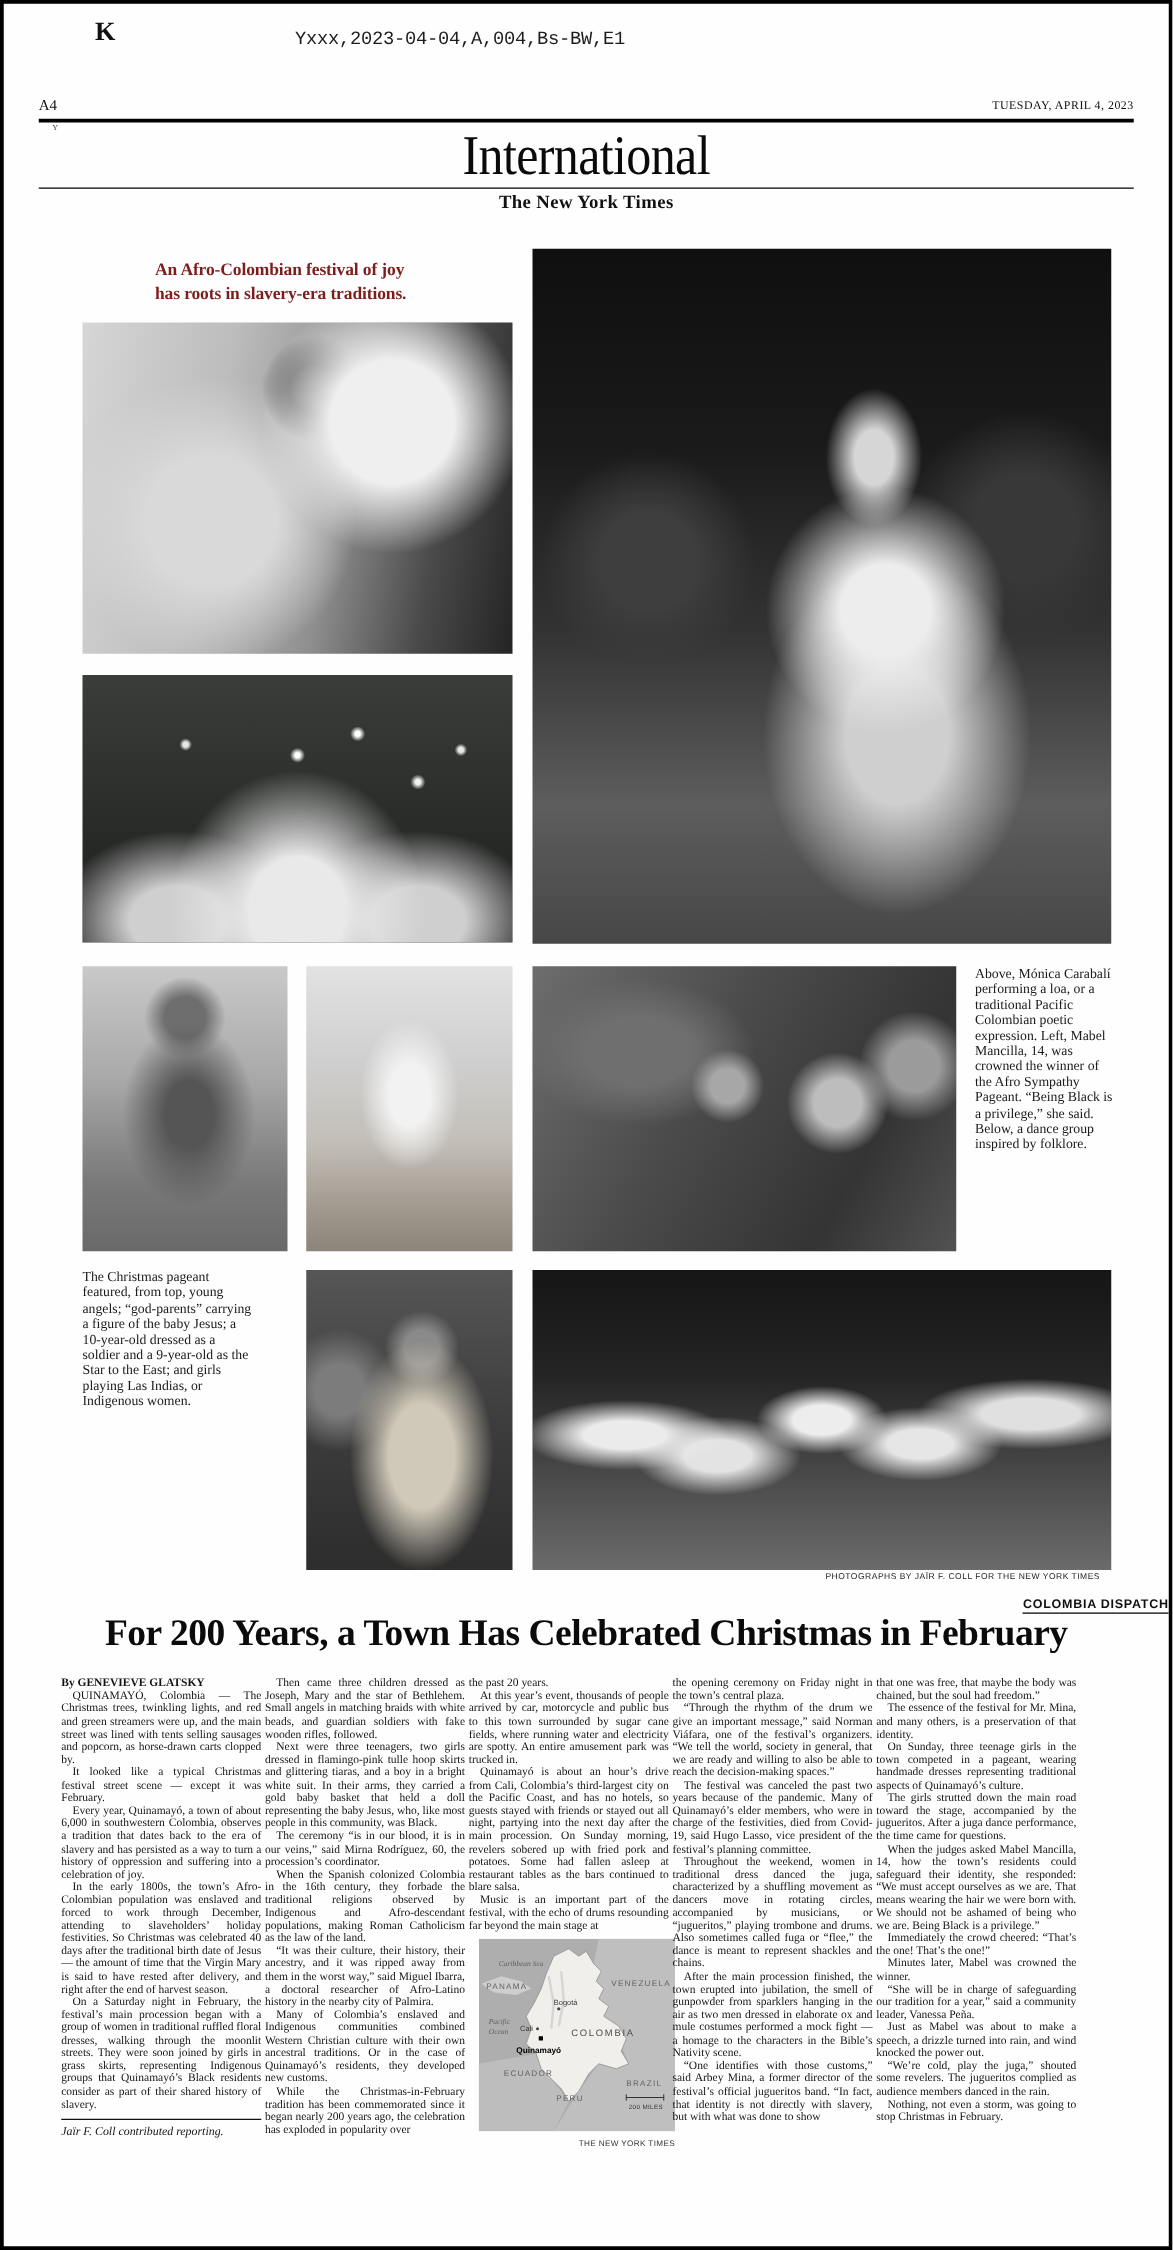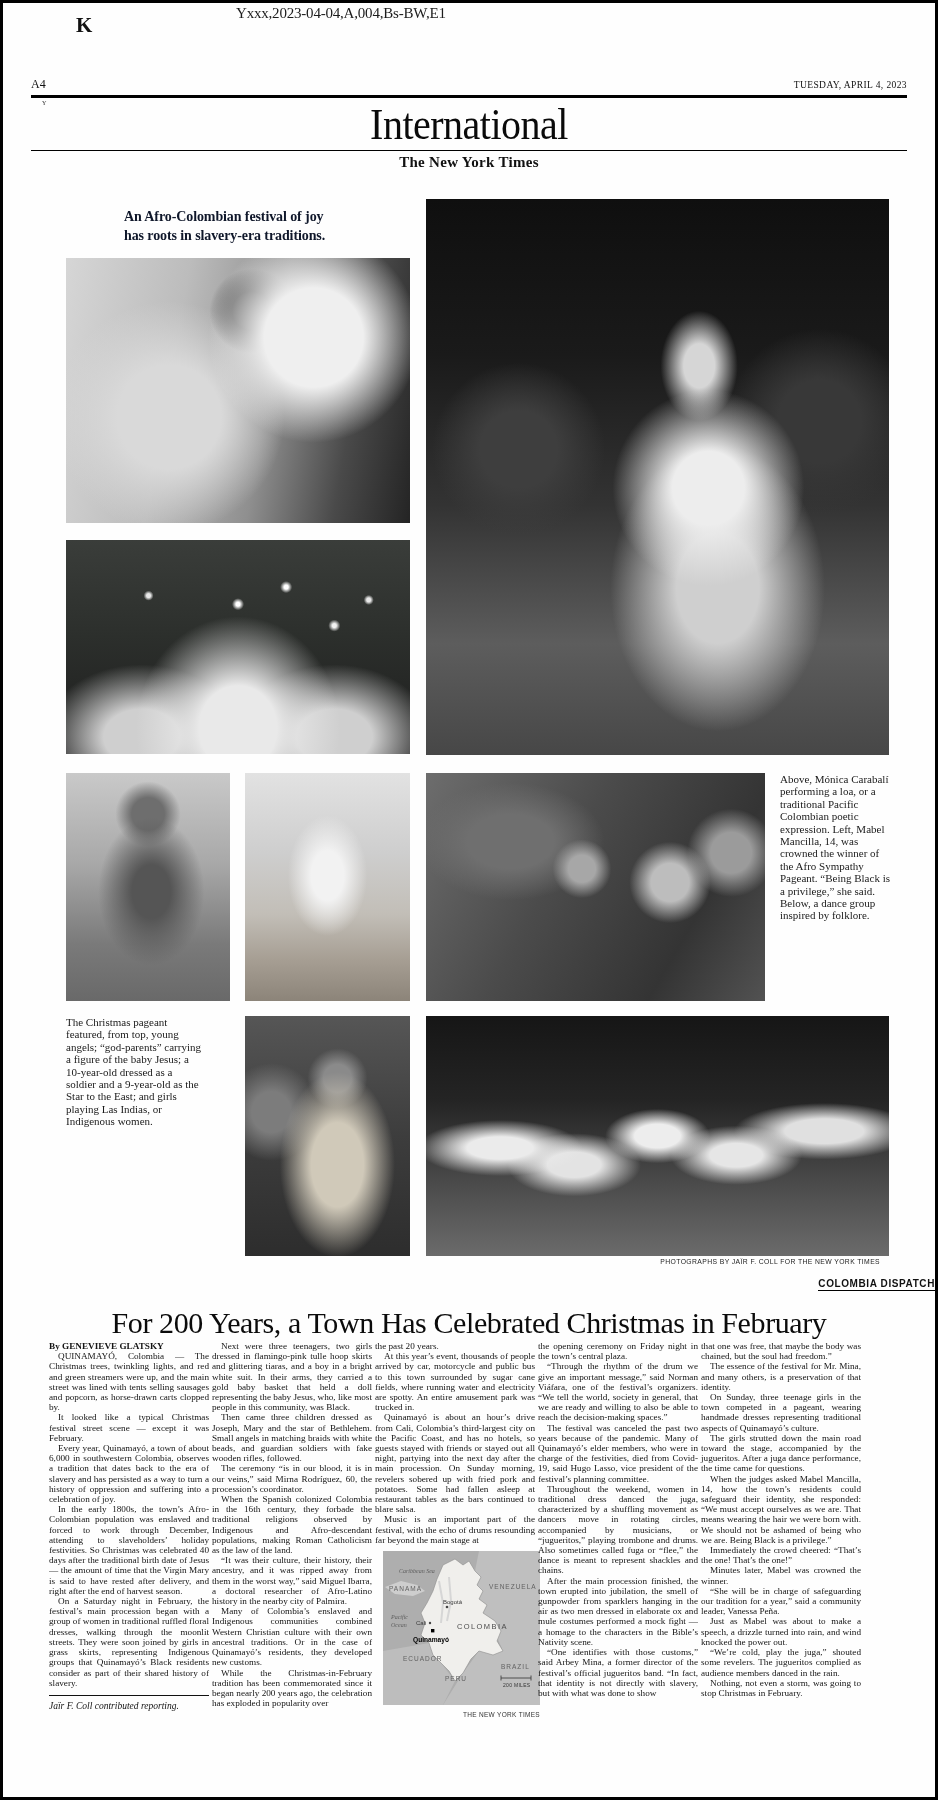--- a/index.html
+++ b/index.html
@@ -6,37 +6,37 @@
   .page {
     position:relative; width:938px; height:1800px; margin:0 auto;
     background:#fefefe; border:3px solid #000; box-sizing:border-box;
     overflow:hidden; color:#111;
     font-family:"Liberation Serif","DejaVu Serif",serif;
   }
   .abs { position:absolute; }
 
   
   .edition-mark { left:73px; top:10px; font-size:21px; font-weight:bold; }
-  .folio-line   { left:233px; top:2px; font-family:Liberation Serif, serif; font-size:15px; letter-spacing:-0.2px; color:#1c1c1c; }
+  .folio-line   { left:233px; top:20px; font-family:Liberation Mono, monospace; font-size:15px; letter-spacing:-0.2px; color:#1c1c1c; }
 
   .page-number { left:28px; top:74px; font-size:12px; }
   .page-date   { right:28px; top:77px; font-size:9.5px; letter-spacing:0.4px; }
 
   .rule-thick { left:28px; right:28px; top:92px; height:3px; background:#000; }
   .corner-mark { left:39px; top:97px; font-size:6px; color:#333; }
   .section-title {
     left:0; right:0; top:95px; text-align:center;
     font-size:40px; letter-spacing:-0.5px; transform:scaleY(1.12);
     transform-origin:top center; color:#0a0a0a;
   }
   .rule-thin { left:28px; right:28px; top:147px; height:1px; background:#000; }
   .masthead { left:0; right:0; top:151px; text-align:center; font-size:15px; font-weight:bold; letter-spacing:0.3px; }
 
   
-  .intro-blurb { left:121px; top:204px; width:260px; font-size:14px; font-weight:bold; line-height:19px; letter-spacing:-0.1px; color:#0f172a; }
+  .intro-blurb { left:121px; top:204px; width:260px; font-size:14px; font-weight:bold; line-height:19px; letter-spacing:-0.1px; color:#7f1d1d; }
 
   .photo { position:absolute; background-color:#808080; }
 
   .caption { font-size:11px; line-height:12.4px; color:#1a1a1a; }
   .caption-right { left:777px; top:770px; width:112px; }
   .caption-left  { left:63px;  top:1013px; width:136px; }
 
   .photo-credit {
     right:55px; top:1255px; font-family:"Liberation Sans","DejaVu Sans",sans-serif;
     font-size:6.8px; letter-spacing:0.4px; color:#222;
@@ -154,37 +154,37 @@
                 radial-gradient(ellipse at 50% 50%, #ededed 0 7%, rgba(237,237,237,0) 16%),
                 radial-gradient(ellipse at 67% 58%, #e6e6e6 0 6%, rgba(230,230,230,0) 15%),
                 radial-gradient(ellipse at 86% 48%, #e0e0e0 0 7%, rgba(224,224,224,0) 16%),
                 linear-gradient(180deg, #161616 0%, #242424 35%, #4d4d4d 72%, #6b6b6b 100%);"></div>
 
   <div class="abs photo-credit">PHOTOGRAPHS BY JAÏR F. COLL FOR THE NEW YORK TIMES</div>
 
   <div class="abs kicker-wrap">
     <span class="kicker">COLOMBIA DISPATCH</span>
   </div>
-  <h1 class="abs headline" style="margin:16px;">For 200 Years, a Town Has Celebrated Christmas in February</h1>
+  <h1 class="abs headline" style="margin:0;font-weight:bold;">For 200 Years, a Town Has Celebrated Christmas in February</h1>
 
   <div class="abs columns">
 
     <div class="col">
       <p class="byline">By GENEVIEVE GLATSKY</p>
       <p class="ind">QUINAMAYÓ, Colombia — The Christmas trees, twinkling lights, and red and green streamers were up, and the main street was lined with tents selling sausages and popcorn, as horse-drawn carts clopped by.</p>
       <p class="ind">It looked like a typical Christmas festival street scene — except it was February.</p>
       <p class="ind">Every year, Quinamayó, a town of about 6,000 in southwestern Colombia, observes a tradition that dates back to the era of slavery and has persisted as a way to turn a history of oppression and suffering into a celebration of joy.</p>
       <p class="ind">In the early 1800s, the town’s Afro-Colombian population was enslaved and forced to work through December, attending to slaveholders’ holiday festivities. So Christmas was celebrated 40 days after the traditional birth date of Jesus — the amount of time that the Virgin Mary is said to have rested after delivery, and right after the end of harvest season.</p>
       <p class="ind">On a Saturday night in February, the festival’s main procession began with a group of women in traditional ruffled floral dresses, walking through the moonlit streets. They were soon joined by girls in grass skirts, representing Indigenous groups that Quinamayó’s Black residents consider as part of their shared history of slavery.</p>
       <div class="footer-note">Jaïr F. Coll contributed reporting.</div>
     </div>
 
     <div class="col">
+      <p class="ind">Then came three children dressed as Joseph, Mary and the star of Bethlehem. Small angels in matching braids with white beads, and guardian soldiers with fake wooden rifles, followed.</p>
       <p class="ind">Next were three teenagers, two girls dressed in flamingo-pink tulle hoop skirts and glittering tiaras, and a boy in a bright white suit. In their arms, they carried a gold baby basket that held a doll representing the baby Jesus, who, like most people in this community, was Black.</p>
-      <p class="ind">Then came three children dressed as Joseph, Mary and the star of Bethlehem. Small angels in matching braids with white beads, and guardian soldiers with fake wooden rifles, followed.</p>
       <p class="ind">The ceremony “is in our blood, it is in our veins,” said Mirna Rodríguez, 60, the procession’s coordinator.</p>
       <p class="ind">When the Spanish colonized Colombia in the 16th century, they forbade the traditional religions observed by Indigenous and Afro-descendant populations, making Roman Catholicism as the law of the land.</p>
       <p class="ind">“It was their culture, their history, their ancestry, and it was ripped away from them in the worst way,” said Miguel Ibarra, a doctoral researcher of Afro-Latino history in the nearby city of Palmira.</p>
       <p class="ind">Many of Colombia’s enslaved and Indigenous communities combined Western Christian culture with their own ancestral traditions. Or in the case of Quinamayó’s residents, they developed new customs.</p>
       <p class="ind">While the Christmas-in-February tradition has been commemorated since it began nearly 200 years ago, the celebration has exploded in popularity over</p>
     </div>
 
     <div class="col">
       <p>the past 20 years.</p>
       <p class="ind">At this year’s event, thousands of people arrived by car, motorcycle and public bus to this town surrounded by sugar cane fields, where running water and electricity are spotty. An entire amusement park was trucked in.</p>

